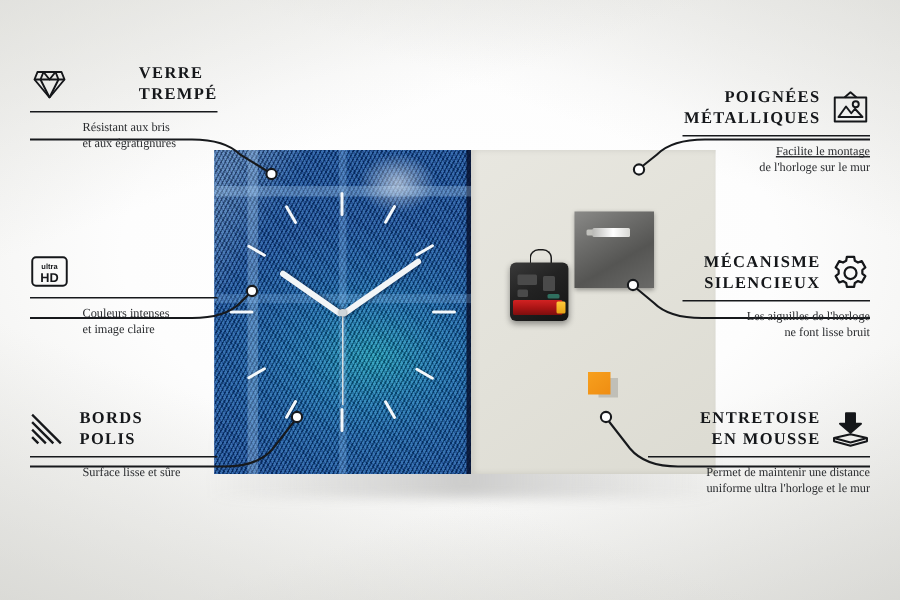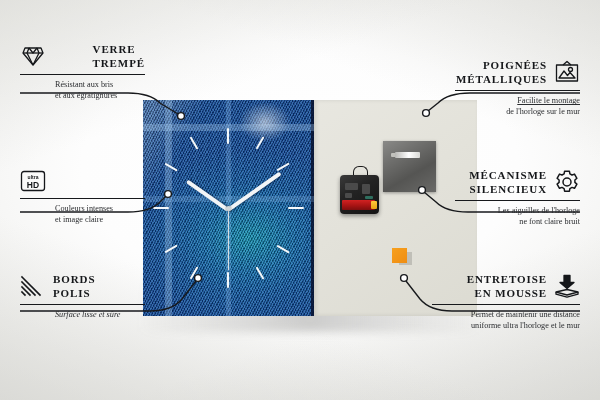--- a/index.html
+++ b/index.html
@@ -231,21 +231,21 @@
             <path d="M2,17 L5,20"></path>
           </g>
         </svg>
       </span>
       <div>
         <div class="co-title" style="text-align:center;">BORDS</div>
         <div class="co-title" style="text-align:left;">POLIS</div>
       </div>
     </div>
     <div class="rule" style="width:125px;margin-top:4px;"></div>
-    <div class="co-sub" style="margin-top:4px;font-style:italic;">Surface lisse et sûre</div>
+    <div class="co-sub" style="margin-top:4px;">Surface lisse et sûre</div>
     <div class="co-sub"></div>
   </div>
 
   <div class="callout right" style="left:455px;top:58px;width:125px;">
     <div class="head-row" style="justify-content:flex-end;">
       <div>
         <div class="co-title">POIGNÉES</div>
         <div class="co-title">MÉTALLIQUES</div>
       </div>
       <span class="icon-box">
@@ -274,21 +274,21 @@
         <svg width="26" height="26" viewBox="0 0 26 26">
           <g fill="none" stroke="#15171a" stroke-width="1.5" stroke-linejoin="round">
             <path d="M10.6,2.2 h4.8 l.5,2.6 l2.1,1.2 l2.5,-.9 l2.4,4.2 l-2,1.7 v2.4 l2,1.7 l-2.4,4.2 l-2.5,-.9 l-2.1,1.2 l-.5,2.6 h-4.8 l-.5,-2.6 l-2.1,-1.2 l-2.5,.9 l-2.4,-4.2 l2,-1.7 v-2.4 l-2,-1.7 l2.4,-4.2 l2.5,.9 l2.1,-1.2 Z"></path>
             <circle cx="13" cy="13" r="4"></circle>
           </g>
         </svg>
       </span>
     </div>
     <div class="rule" style="width:125px;margin-top:4px;"></div>
     <div class="co-sub" style="margin-top:4px;">Les aiguilles de l'horloge</div>
-    <div class="co-sub">ne font claire bruit</div>
+    <div class="co-sub">ne font lisse bruit</div>
   </div>
 
   <div class="callout right" style="left:432px;top:272px;width:148px;">
     <div class="head-row" style="justify-content:flex-end;">
       <div>
         <div class="co-title">ENTRETOISE</div>
         <div class="co-title">EN MOUSSE</div>
       </div>
       <span class="icon-box">
         <svg width="26" height="24" viewBox="0 0 26 24">

